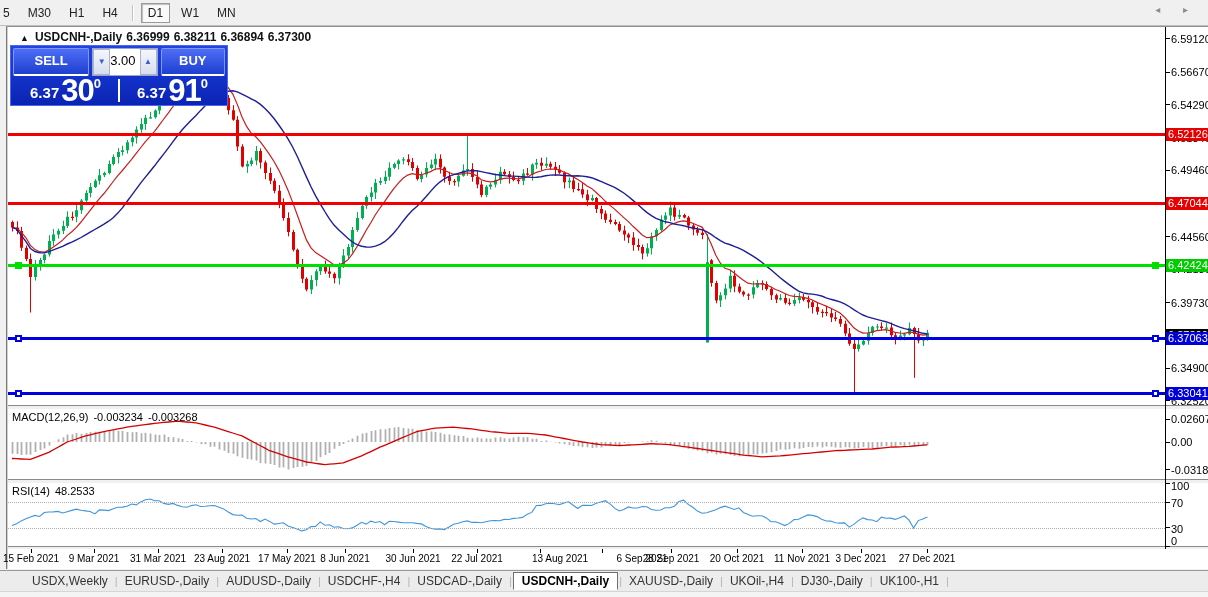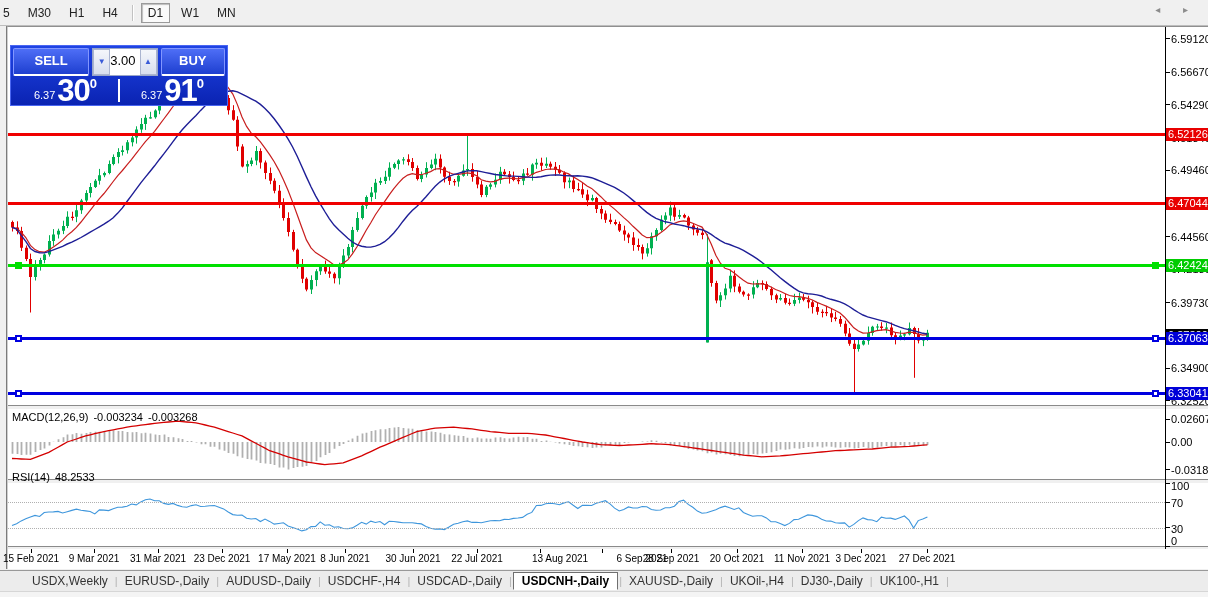--- a/index.html
+++ b/index.html
@@ -42,21 +42,21 @@
           background:linear-gradient(#4e6ef6,#1e3fd0);border:1px solid #8296ff;border-bottom:2px solid #fff;
           border-radius:2px;box-sizing:border-box;}
   .tp-sell{width:78px;}
   .tp-buy{width:66px;}
   .tp-spin{flex:1;display:flex;margin:0 3px;border:1px solid #9aa6c8;background:#fff;box-sizing:border-box;}
   .tp-spin-btn{width:15px;background:linear-gradient(#f4f6fb,#d8deee);border:1px solid #aab4d0;color:#3a5bd8;
                font-size:8px;line-height:24px;text-align:center;}
   .tp-vol{flex:1;font-size:13px;color:#000;text-align:right;line-height:24px;padding-right:4px;background:#fff;}
   .tp-row2{position:absolute;left:2px;right:2px;top:32px;bottom:2px;display:flex;}
   .tp-price{flex:1;display:flex;align-items:flex-end;justify-content:center;color:#fff;overflow:hidden;}
-  .tp-price .small{font-size:11px;font-weight:normal;margin:0 2px 2px 0;}
+  .tp-price .small{font-size:15px;font-weight:bold;margin:0 2px 2px 0;}
   .tp-price .big{font-size:31px;font-weight:bold;line-height:25px;letter-spacing:-1px;}
   .tp-price .sup{font-size:13px;font-weight:bold;margin-bottom:12px;}
   .tp-div{width:2px;background:#fff;margin:1px 0;}
   
   .tab-bar{position:absolute;left:0;top:570px;width:1208px;height:21px;background:#ececec;
            border-top:1px solid #999;display:flex;align-items:center;padding-left:26px;box-sizing:border-box;}
   .tab{font-size:12px;color:#333;padding:2px 6px;white-space:nowrap;}
   .tab.active{background:#fff;border:1px solid #6f6f6f;border-bottom:1px solid #fff;font-weight:bold;color:#000;padding:1px 8px;}
   .tab-sep{color:#b4b4b4;font-size:11px;margin:0 1px;}
   .tab-nav{position:absolute;right:10px;top:4px;color:#8c8c8c;font-size:10px;letter-spacing:10px;}
@@ -148,21 +148,21 @@
         <div class="plabel" style="top:496px;">30</div>
         <div class="ptick" style="top:519px;"></div>
         <div class="plabel" style="top:508px;">0</div>
         <div class="dtick" style="left:23px;"></div>
         <div class="dlabel" style="left:23px;">15 Feb 2021</div>
         <div class="dtick" style="left:86px;"></div>
         <div class="dlabel" style="left:86px;">9 Mar 2021</div>
         <div class="dtick" style="left:150px;"></div>
         <div class="dlabel" style="left:150px;">31 Mar 2021</div>
         <div class="dtick" style="left:214px;"></div>
-        <div class="dlabel" style="left:214px;">23 Dec 2021</div>
+        <div class="dlabel" style="left:214px;">23 Aug 2021</div>
         <div class="dtick" style="left:279px;"></div>
         <div class="dlabel" style="left:279px;">17 May 2021</div>
         <div class="dtick" style="left:337px;"></div>
         <div class="dlabel" style="left:337px;">8 Jun 2021</div>
         <div class="dtick" style="left:405px;"></div>
         <div class="dlabel" style="left:405px;">30 Jun 2021</div>
         <div class="dtick" style="left:469px;"></div>
         <div class="dlabel" style="left:469px;">22 Jul 2021</div>
         <div class="dtick" style="left:532px;"></div>
         <div class="dlabel" style="left:552px;">13 Aug 2021</div>
@@ -173,20 +173,23 @@
         <div class="dtick" style="left:729px;"></div>
         <div class="dlabel" style="left:729px;">20 Oct 2021</div>
         <div class="dtick" style="left:794px;"></div>
         <div class="dlabel" style="left:794px;text-align:center;">11 Nov 2021</div>
         <div class="dtick" style="left:853px;"></div>
         <div class="dlabel" style="left:853px;">3 Dec 2021</div>
         <div class="dtick" style="left:919px;"></div>
         <div class="dlabel" style="left:919px;">27 Dec 2021</div>
       </div>
 
+    <div class="chart-title">
+      <span class="tri">▲</span><span>USDCNH-,Daily</span><span>6.36999</span><span>6.38211</span><span>6.36894</span><span>6.37300</span>
+    </div>
 
     <div class="trade-panel">
       <div class="tp-row1">
         <div class="tp-btn tp-sell">SELL</div>
         <div class="tp-spin">
           <div class="tp-spin-btn">▼</div>
           <div class="tp-vol">3.00</div>
           <div class="tp-spin-btn">▲</div>
         </div>
         <div class="tp-btn tp-buy">BUY</div>
@@ -202,21 +205,21 @@
           <span class="small">6.37</span>
           <span class="big">91</span>
           <span class="sup">0</span>
         </div>
       </div>
     </div>
 
     <div class="ind-label" style="left:4px;top:384px;">
       <span>MACD(12,26,9)</span><span>-0.003234</span><span>-0.003268</span>
     </div>
-    <div class="ind-label" style="left:4px;top:444px;">
+    <div class="ind-label" style="left:4px;top:458px;">
       <span>RSI(14)</span><span>48.2533</span>
     </div>
   </div>
 
   <div class="tab-bar" id="tabbar">
       <div class="tab">USDX,Weekly</div>
       <span class="tab-sep">|</span>
       <div class="tab">EURUSD-,Daily</div>
       <span class="tab-sep">|</span>
       <div class="tab">AUDUSD-,Daily</div>

